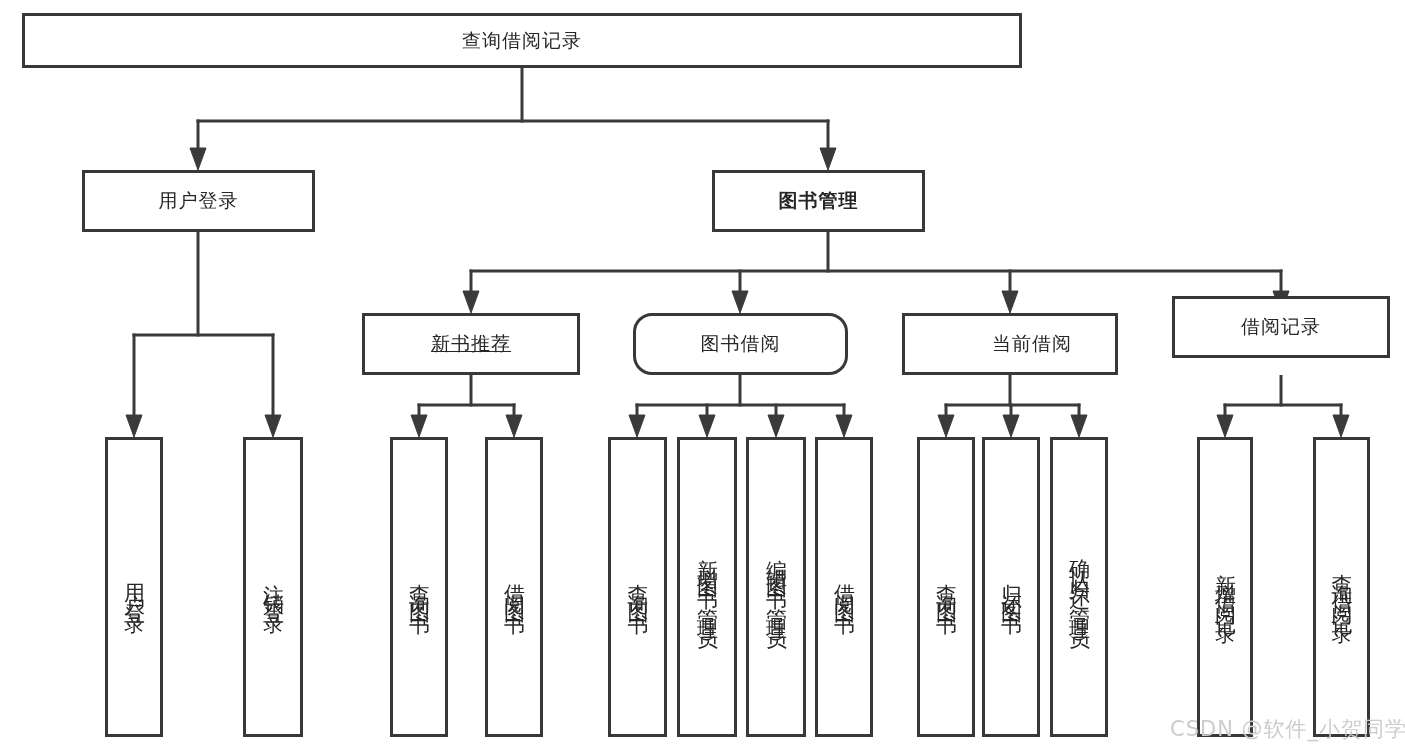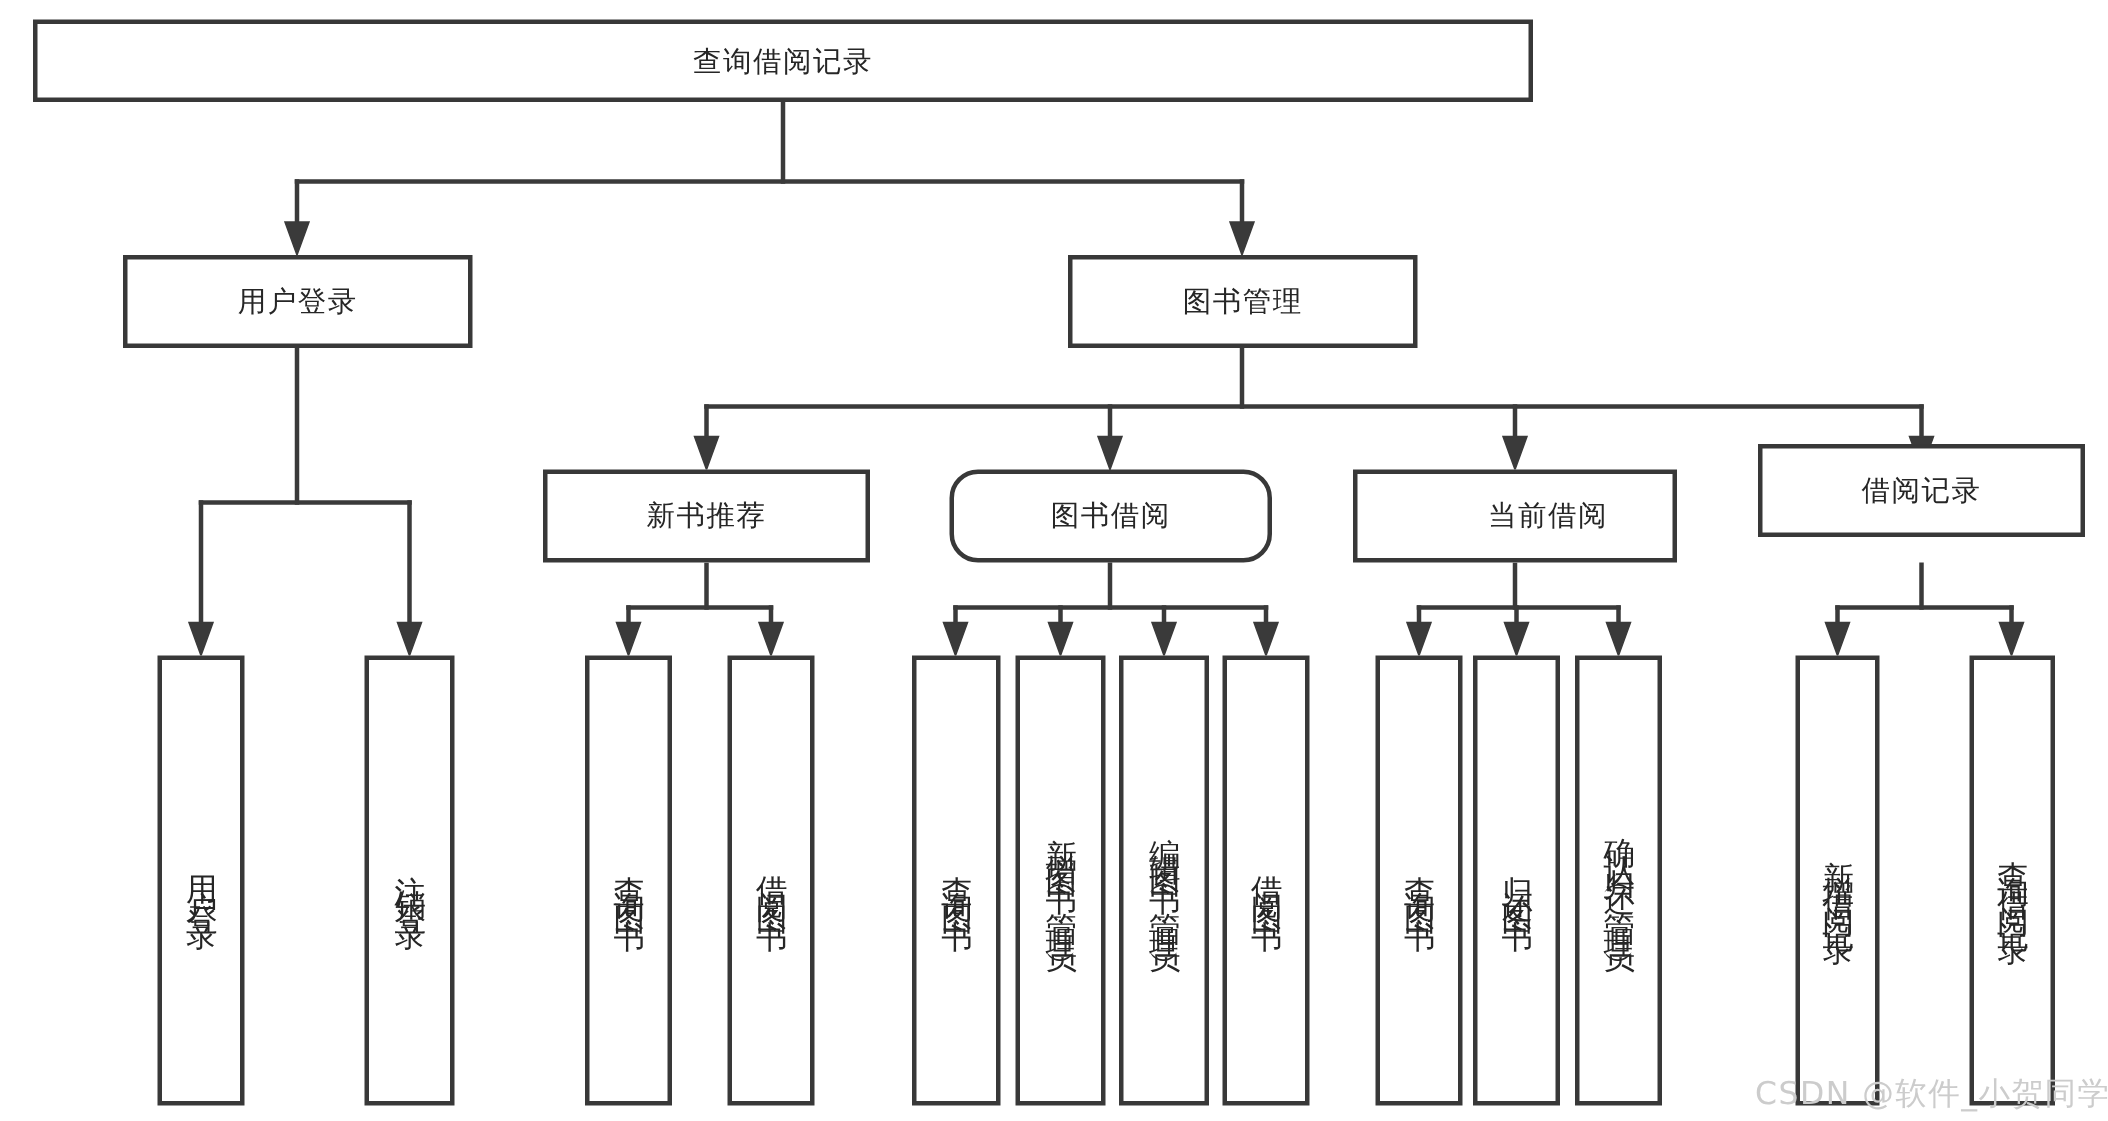--- a/index.html
+++ b/index.html
@@ -131,25 +131,25 @@
     </g>
   </svg>
 
   <div class="box hbox root" style="left:22px;top:13px;width:1000px;height:55px;">
     <span>查询借阅记录</span>
   </div>
 
   <div class="box hbox" style="left:82px;top:170px;width:233px;height:62px;">
     <span>用户登录</span>
   </div>
-  <div class="box hbox" style="left:712px;top:170px;width:233px;height:62px;">
+  <div class="box hbox" style="left:712px;top:170px;width:213px;height:62px;font-weight:bold;">
     <span>图书管理</span>
   </div>
 
-  <div class="box hbox" style="left:362px;top:313px;width:218px;height:62px;">
+  <div class="box hbox" style="left:362px;top:313px;width:218px;height:62px;text-decoration:underline;">
     <span>新书推荐</span>
   </div>
   <div class="box hbox" style="left:633px;top:313px;width:215px;height:62px;border-radius:19px;">
     <span>图书借阅</span>
   </div>
   <div class="box hbox" style="left:902px;top:313px;width:216px;height:62px;padding-left:44px;">
     <span>当前借阅</span>
   </div>
   <div class="box hbox" style="left:1172px;top:296px;width:218px;height:62px;text-align:right;">
     <span>借阅记录</span>

